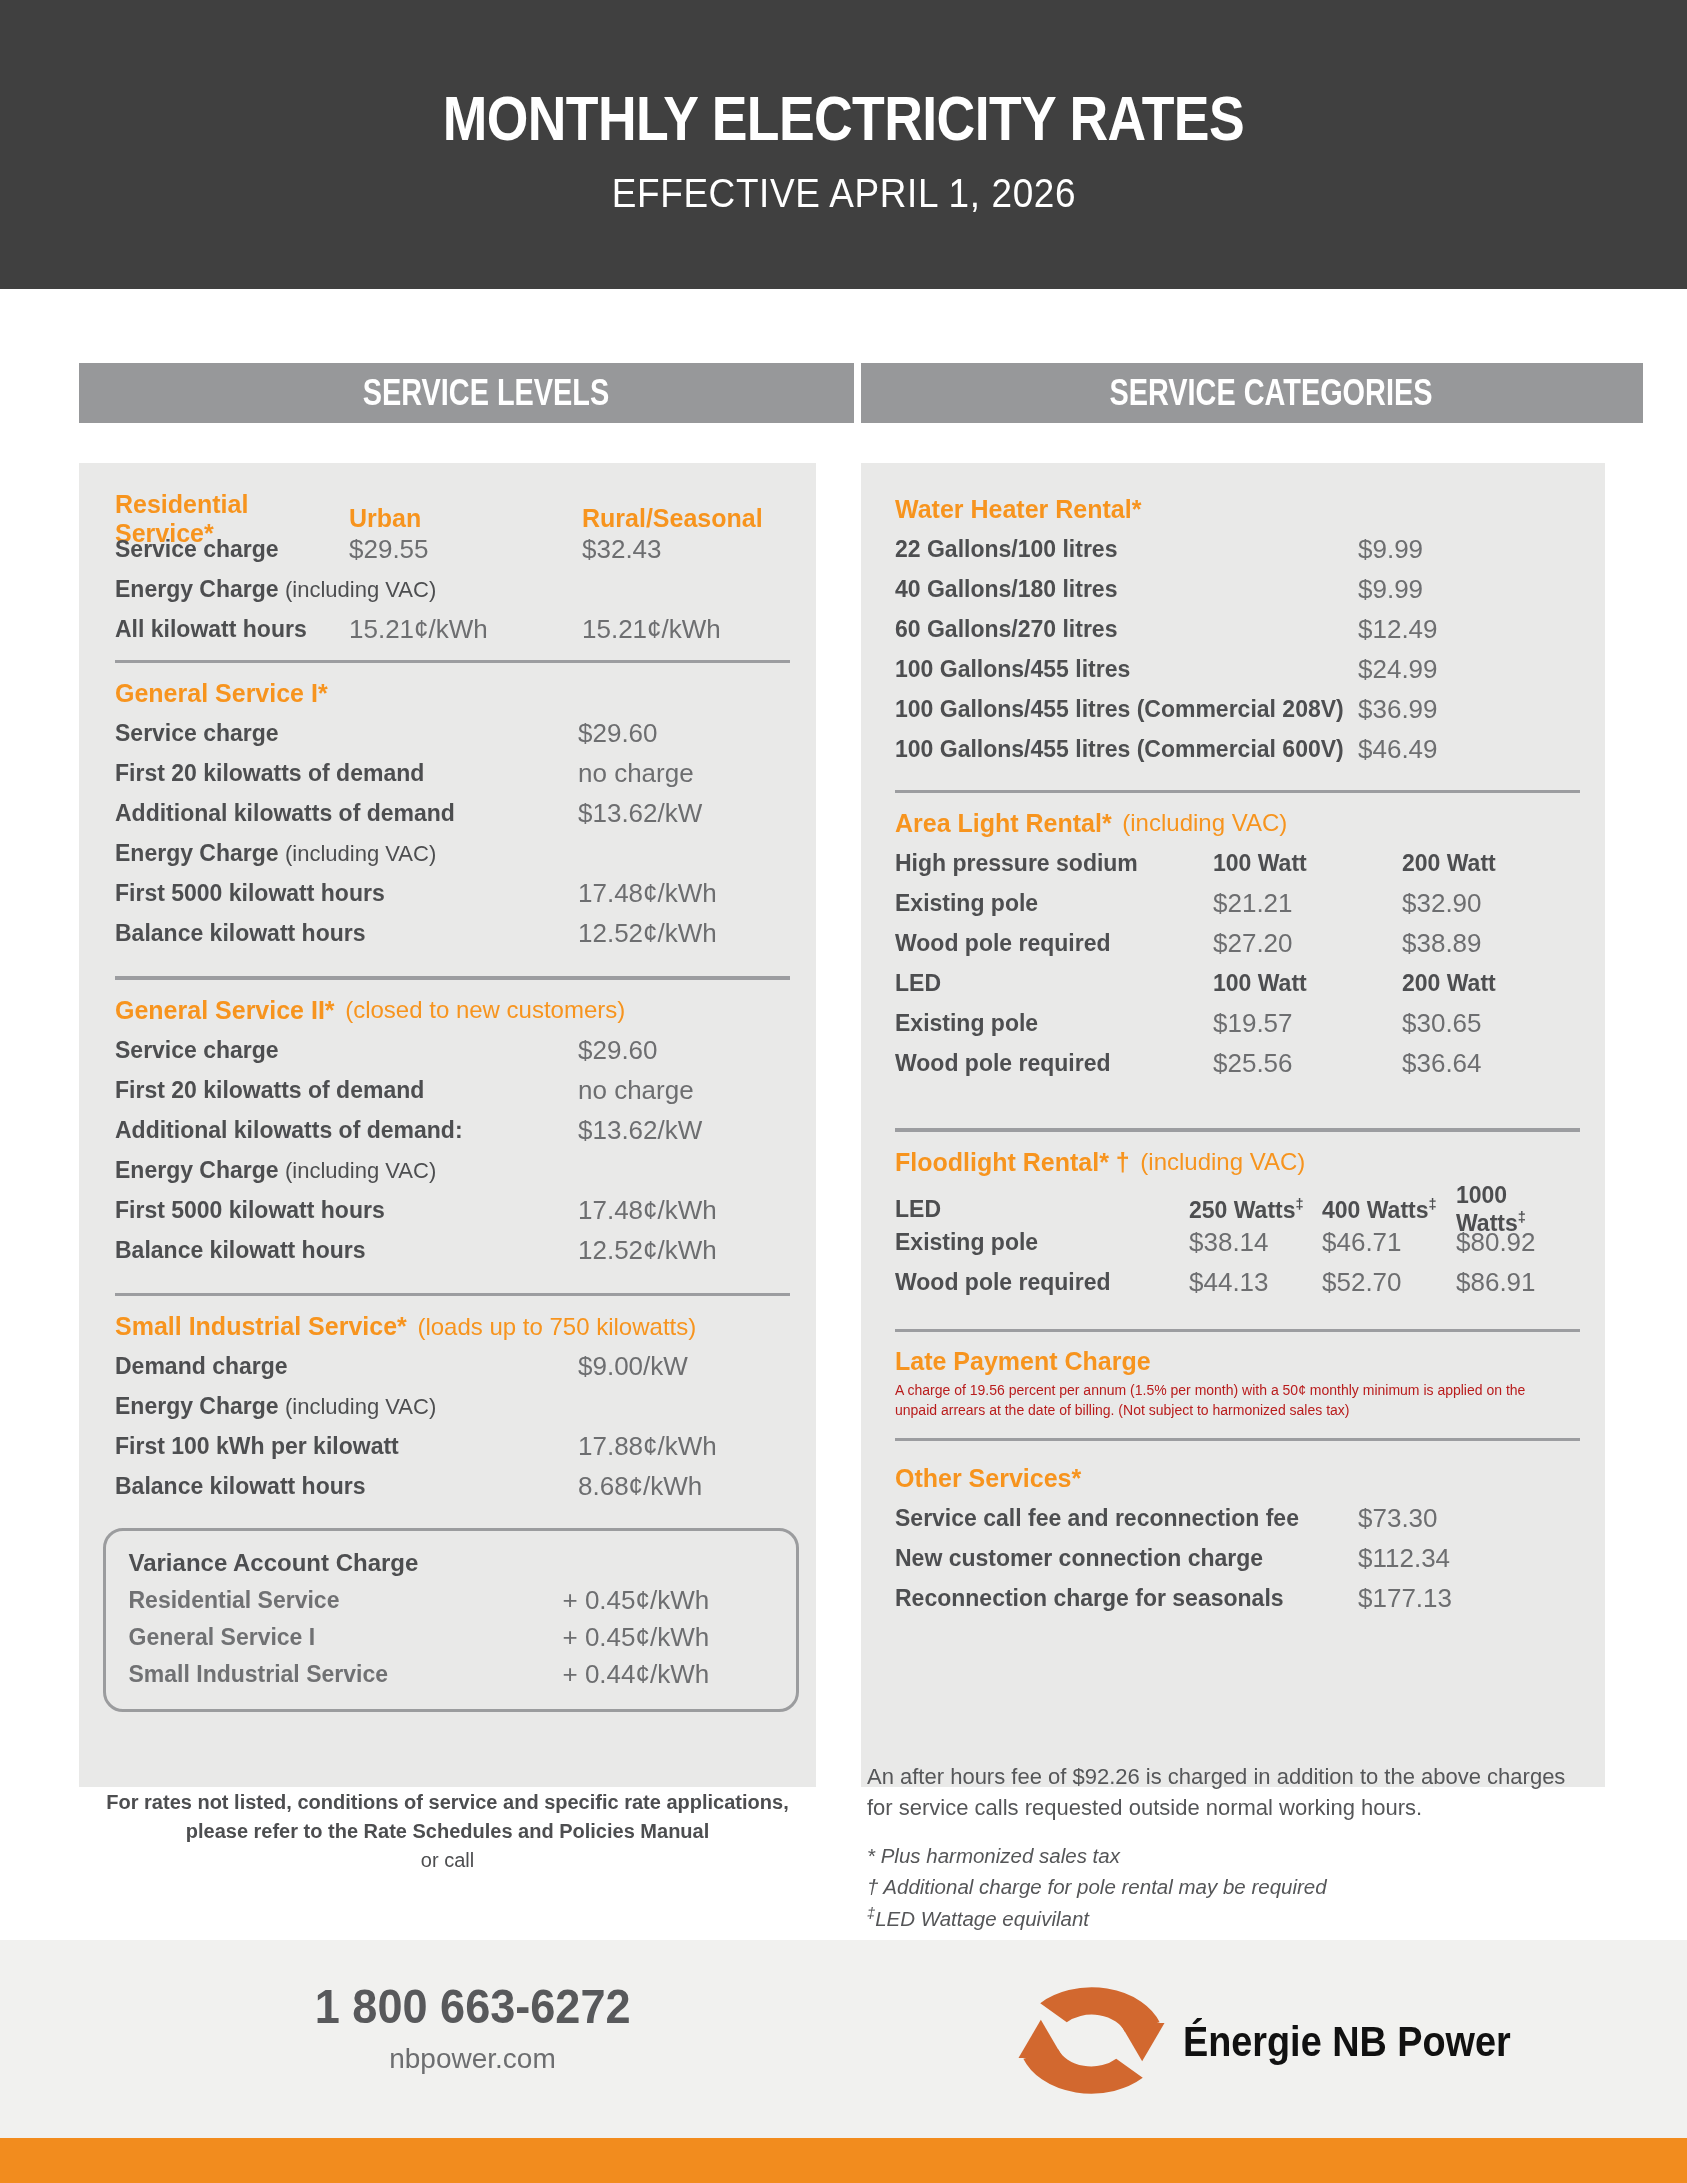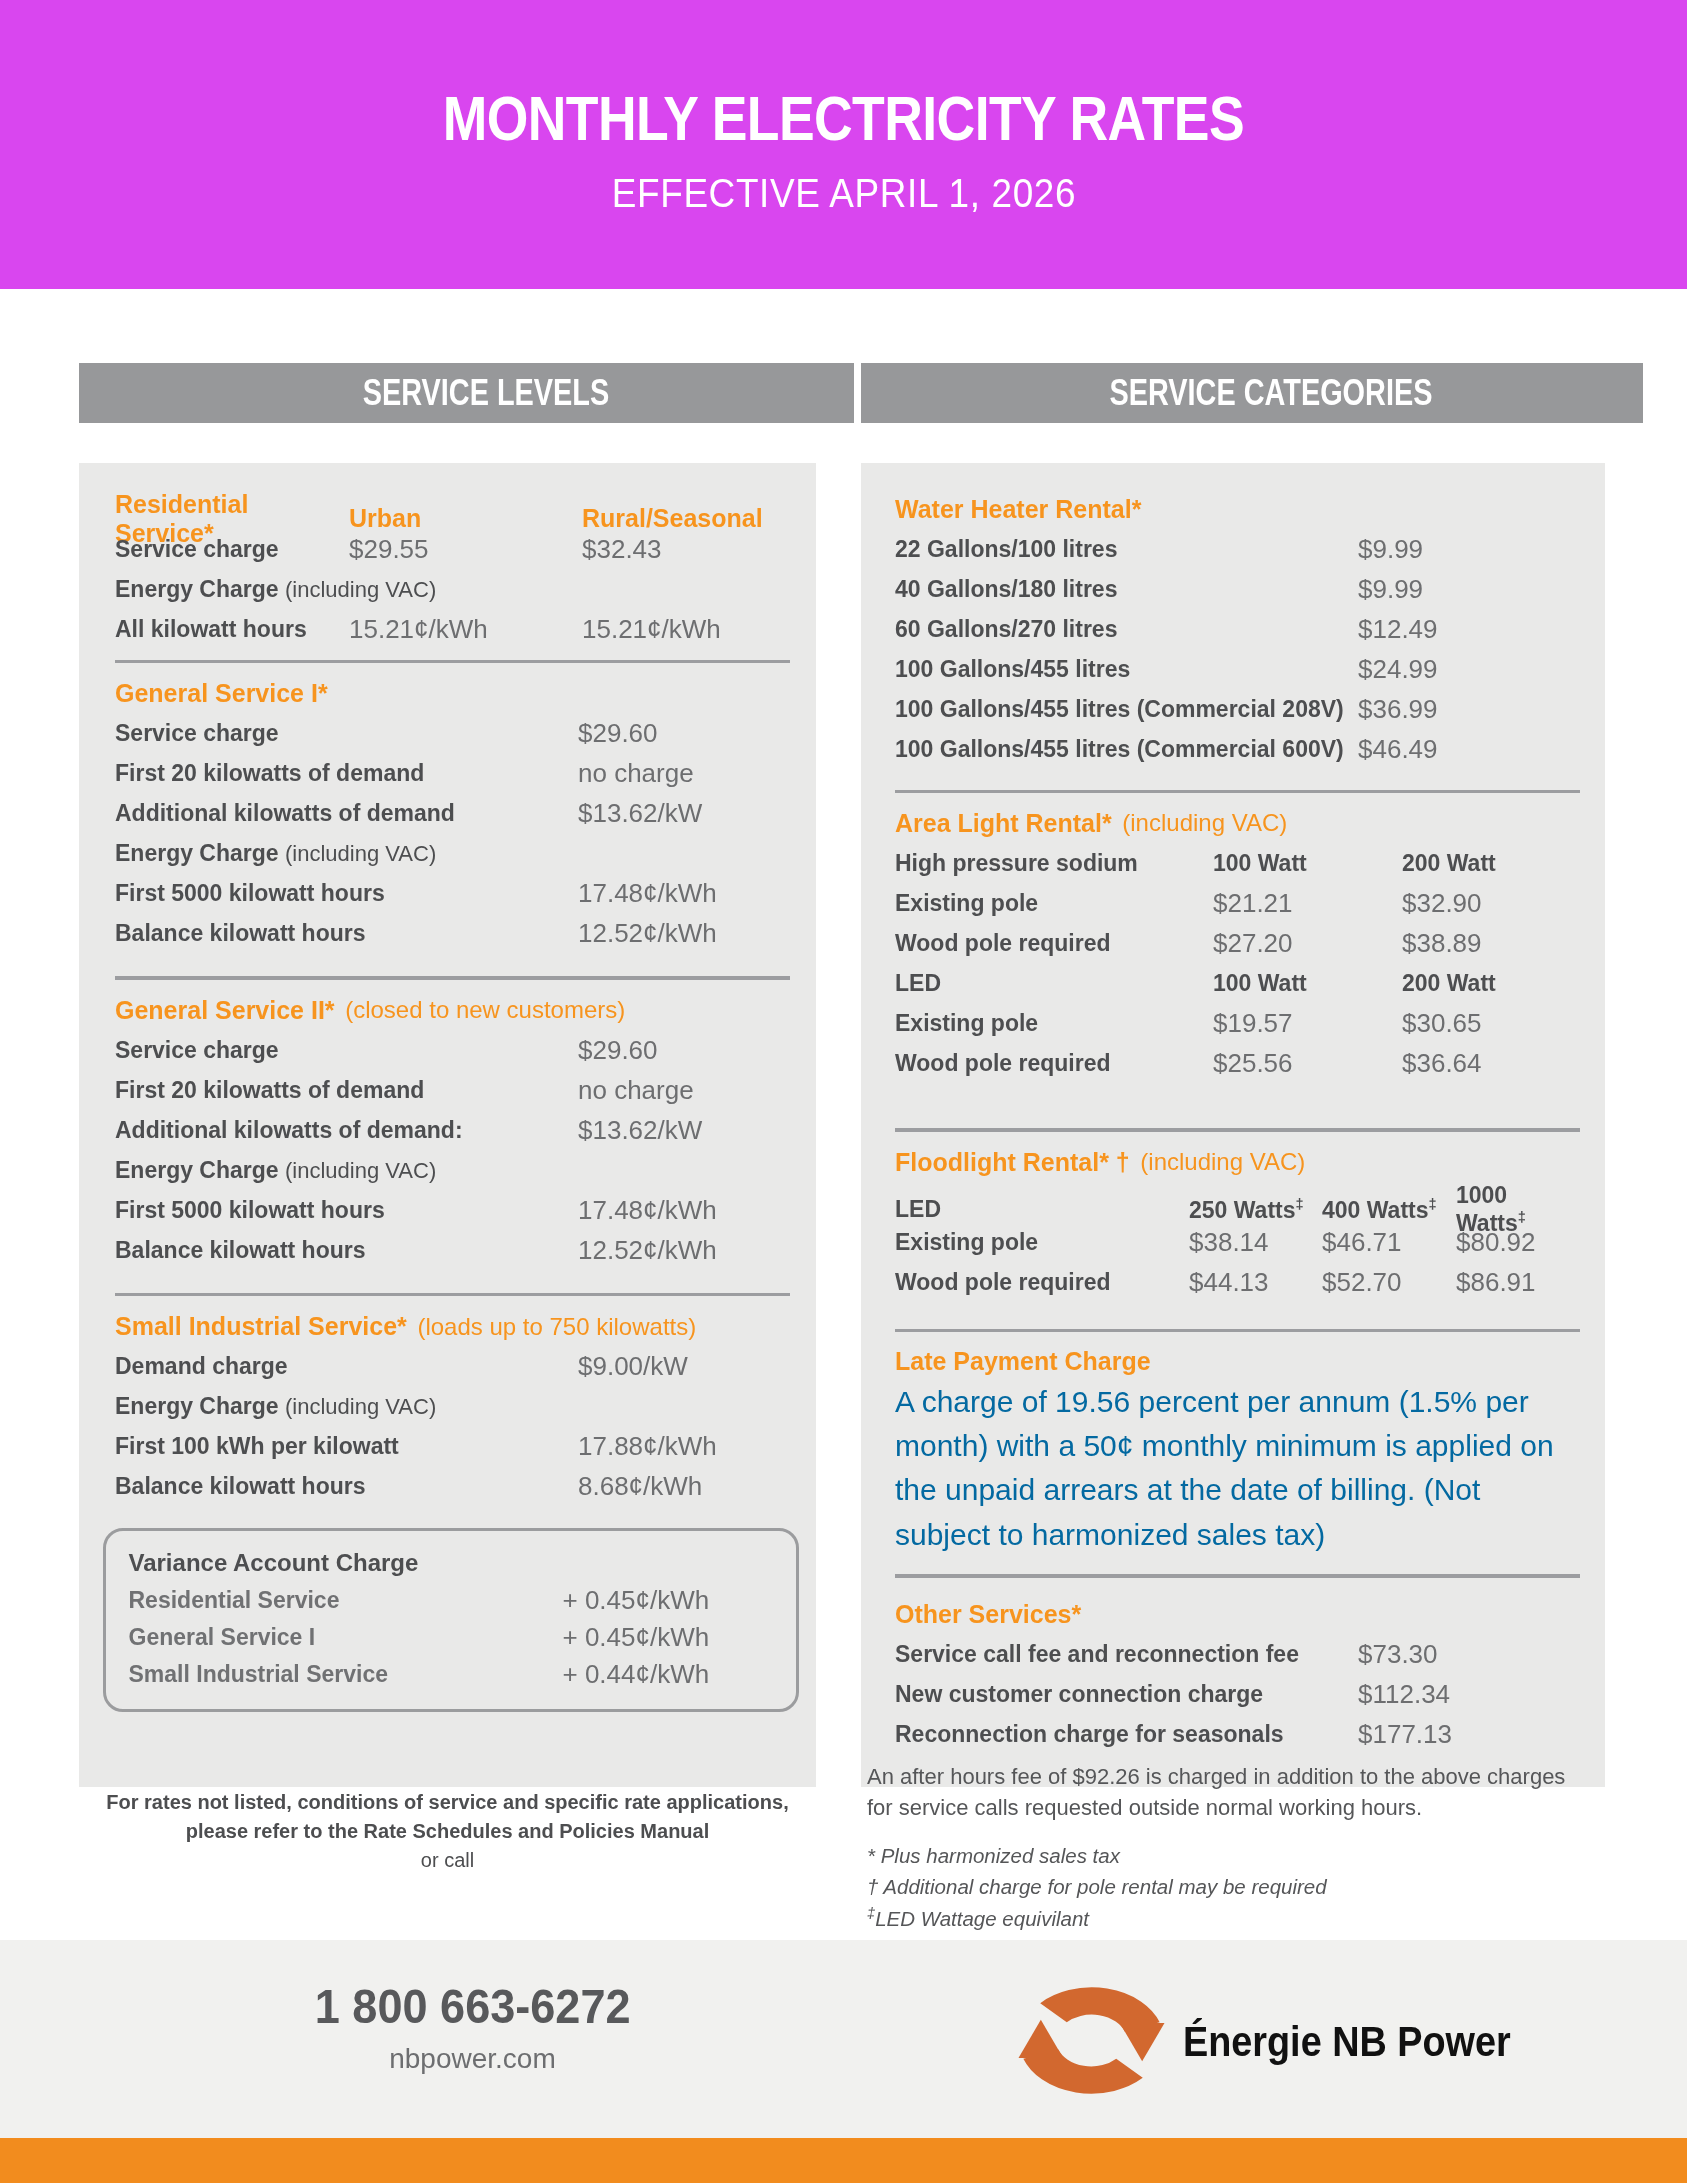--- a/index.html
+++ b/index.html
@@ -4,21 +4,21 @@
 <style>
   html,body{margin:0;padding:0;background:#ffffff;}
   .page{
     position:relative; width:1687px; height:2183px; overflow:hidden;
     font-family:"Liberation Sans", sans-serif; background:#ffffff;
     color:#4d4e50;
   }
   
   .header-band{
     position:absolute; left:0; top:0; width:1687px; height:289px;
-    background:#d946ef; display:flex; flex-direction:column;
+    background:#404040; display:flex; flex-direction:column;
     align-items:center; justify-content:center; padding-top:13.2px; box-sizing:border-box;
   }
   .main-title{
     color:#ffffff; font-weight:bold; font-size:63px; line-height:1.05;
     display:inline-block; transform:scaleX(.85); transform-origin:center;
     letter-spacing:-0.7px; white-space:nowrap;
   }
   .sub-title{
     margin-top:18.5px; color:#ffffff; font-weight:normal; font-size:41px;
     display:inline-block; transform:scaleX(.9); transform-origin:center;
@@ -336,21 +336,21 @@
         <span class="value">$86.91</span>
       </div>
     </section>
 
     <hr class="divider" style="margin-top:26.5px;">
 
     <section>
       <div class="row-h" style="height:37px;">
         <span class="h-orange">Late Payment Charge</span>
       </div>
-      <div class="value" style="width:668px; font-size:30px; line-height:1.48; color:#0369a1;">A charge of 19.56 percent per annum (1.5% per month) with a 50¢ monthly minimum is applied on the unpaid arrears at the date of billing. (Not subject to harmonized sales tax)</div>
+      <div class="value" style="width:668px; font-size:14px; line-height:1.48; color:#b91c1c;">A charge of 19.56 percent per annum (1.5% per month) with a 50¢ monthly minimum is applied on the unpaid arrears at the date of billing. (Not subject to harmonized sales tax)</div>
     </section>
 
     <hr class="divider" style="margin-top:17px;">
 
     <section style="margin-top:17px;">
       <div class="row-h">
         <span class="h-orange">Other Services*</span>
       </div>
       <div class="row">
         <span class="label">Service call fee and reconnection fee</span>

